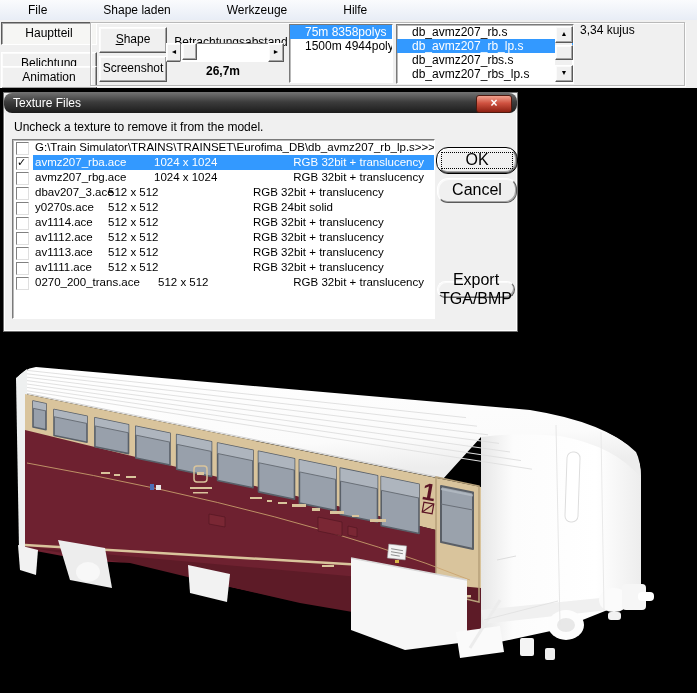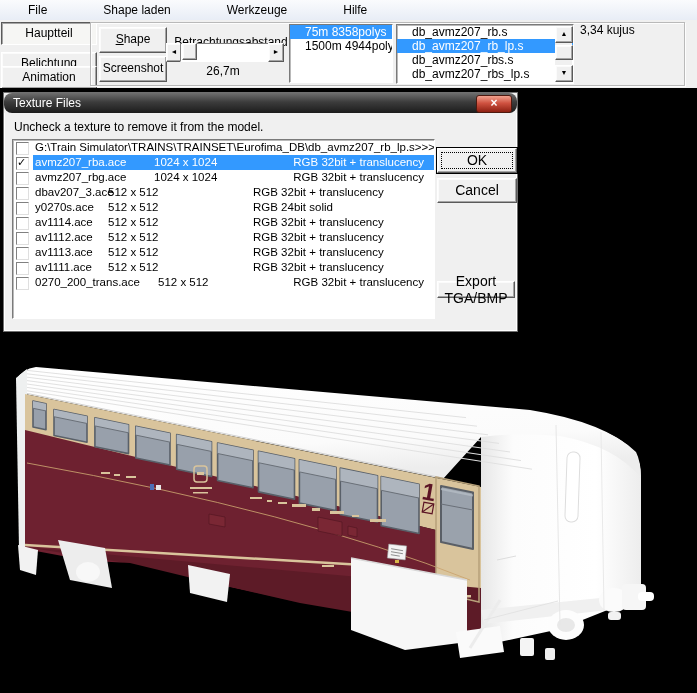--- a/index.html
+++ b/index.html
@@ -53,22 +53,22 @@
            overflow:hidden;font-size:11.5px;}
   .trow{position:relative;height:15px;line-height:15px;white-space:nowrap;}
   .cb{position:absolute;left:3px;top:2px;width:11px;height:11px;background:#fff;
       border:1px solid;border-color:#808080 #dfdfdf #dfdfdf #808080;}
   .cb .tick{position:absolute;left:0px;top:-3px;font-size:11px;font-weight:bold;color:#000;}
   .rowbar{position:absolute;left:20px;right:0;top:0;bottom:0;}
   .trow.hl .rowbar{background:#3399ff;color:#fff;}
   .c-name{position:absolute;left:2px;}
   .c-size{position:absolute;}
   .c-fmt{position:absolute;}
-  .btn{position:absolute;left:432px;width:78px;text-align:center;font-size:14px;
-       display:flex;align-items:center;justify-content:center;line-height:1.15;}
+  .btn{position:absolute;left:432px;width:78px;text-align:center;font-size:16px;
+       display:flex;align-items:center;justify-content:center;line-height:1.15;border-radius:11px;}
   .btn.default{outline:1px solid #000;}
   .btn.default::after{content:"";position:absolute;left:3px;right:3px;top:3px;bottom:3px;border:1px dotted #000;}
   .u{text-decoration:underline;}
 </style>
 </head>
 <body>
 
 <div class="screen">
 
   <div class="menubar" id="menubar">
@@ -87,21 +87,21 @@
     <div class="groupframe"></div>
     <div class="toolbtn raised" style="left:99px;top:7px;"><span><span class="u">S</span><span id="shapeladenrest">hape laden</span></span></div>
     <div class="toolbtn raised" style="left:99px;top:36px;">Screenshot</div>
     <div class="tb-label" style="left:163px;top:15px;width:120px;margin-left:8px;">Betrachtungsabstand</div>
     <div class="slider">
       <div class="sl-arrow raised" style="left:0;">◄</div>
       <div class="sl-track"></div>
       <div class="sl-thumb raised" style="left:16px;"></div>
       <div class="sl-arrow raised" style="left:102px;">►</div>
     </div>
-    <div class="tb-label" style="left:163px;top:44px;width:120px;">26,7m</div>
+    <div class="tb-label" style="left:163px;top:44px;width:120px;font-weight:bold;">26,7m</div>
     <div class="listbox" style="left:289px;top:4px;width:102px;height:57px;" id="lodlist">
         <div class="lb-item sel">75m 8358polys</div>
         <div class="lb-item">1500m 4944polys</div>
       </div>
     <div class="listbox" style="left:396px;top:4px;width:176px;height:58px;">
       <div id="shapelist">
           <div class="lb-item">db_avmz207_rb.s</div>
           <div class="lb-item sel">db_avmz207_rb_lp.s</div>
           <div class="lb-item">db_avmz207_rbs.s</div>
           <div class="lb-item">db_avmz207_rbs_lp.s</div>

